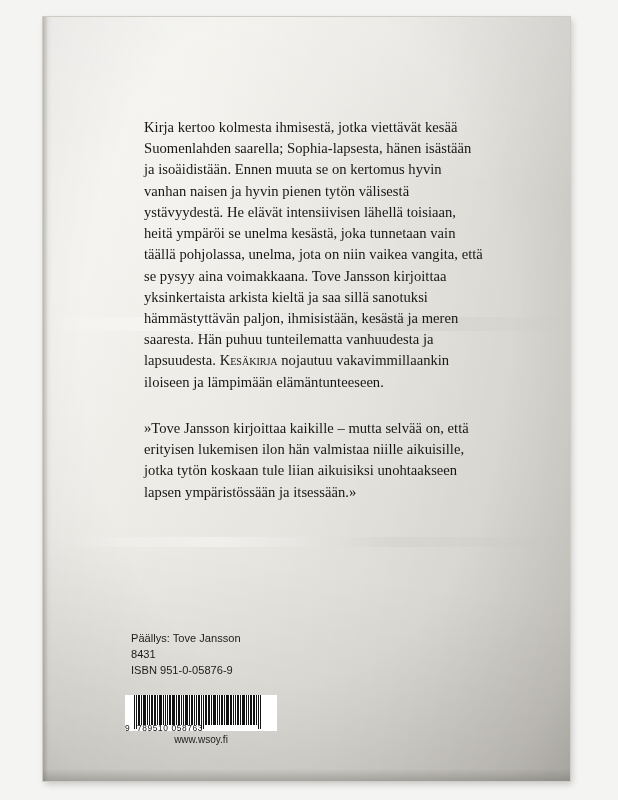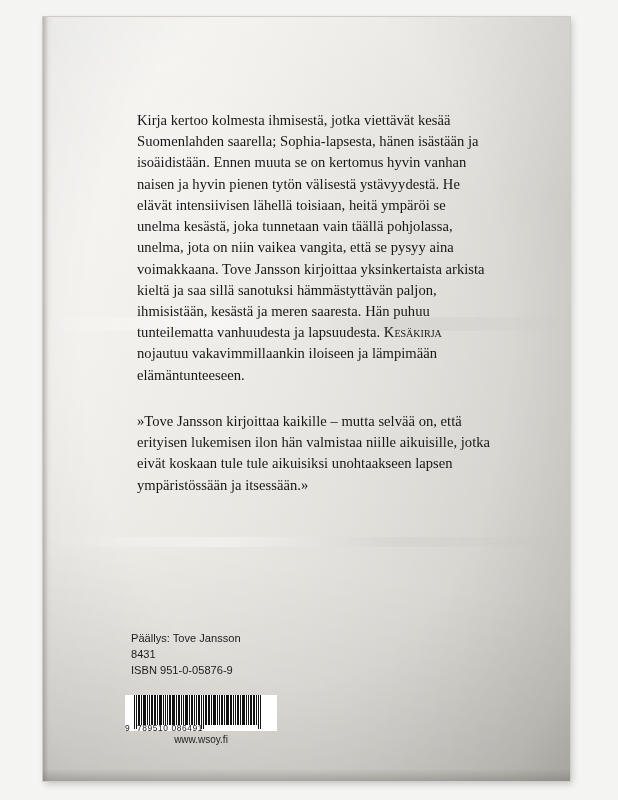--- a/index.html
+++ b/index.html
@@ -84,21 +84,21 @@
     top: 85px;
     width: 370px;
     color: #171717;
     font-size: 14.6px;
     line-height: 1.455;
     text-align: left;
     letter-spacing: 0.02px;
     text-rendering: optimizeLegibility;
   }
   .blurb p {
-    margin: 8px;
+    margin: 15px;
   }
   .para-main { margin-bottom: 0 !important; }
   .quote {
     margin-top: 25px !important;
   }
   .source {
     margin-top: 2px !important;
     font-size: 13.2px;
   }
   .smallcaps {
@@ -183,21 +183,21 @@
     <div class="grain-b"></div>
     <div class="crease" style="left:0; top:300px; width:527px; height:14px;"></div>
     <div class="crease" style="left:0; top:520px; width:527px; height:10px; opacity:.7;"></div>
     <div class="vign"></div>
     <div class="edge-left"></div>
     <div class="edge-bottom"></div>
 
     <div class="blurb">
       <p class="para-main"><span>Kirja kertoo kolmesta ihmisestä, jotka viettävät kesää Suomenlahden saarella; Sophia-lapsesta, hänen isästään ja isoäidistään. Ennen muuta se on kertomus hyvin vanhan naisen ja hyvin pienen tytön välisestä ystävyydestä. He elävät intensiivisen lähellä toisiaan, heitä ympäröi se unelma kesästä, joka tunnetaan vain täällä pohjolassa, unelma, jota on niin vaikea vangita, että se pysyy aina voimakkaana. Tove Jansson kirjoittaa yksinkertaista arkista kieltä ja saa sillä sanotuksi hämmästyttävän paljon, ihmisistään, kesästä ja meren saaresta. Hän puhuu tunteilematta vanhuudesta ja lapsuudesta. </span><span class="smallcaps">Kesäkirja</span><span> nojautuu vakavimmillaankin iloiseen ja lämpimään elämäntunteeseen.</span></p>
 
-      <p class="quote">»Tove Jansson kirjoittaa kaikille – mutta selvää on, että erityisen lukemisen ilon hän valmistaa niille aikuisille, jotka eivät koskaan tule tule aikuisiksi unohtaakseen lapsen ympäristössään ja itsessään.»</p>
+      <p class="quote">»Tove Jansson kirjoittaa kaikille – mutta selvää on, että erityisen lukemisen ilon hän valmistaa niille aikuisille, jotka tytön koskaan tule liian aikuisiksi unohtaakseen lapsen ympäristössään ja itsessään.»</p>
 
     </div>
 
     <div class="colophon">
       <div>Päällys: Tove Jansson</div>
       <div>8431</div>
       <div>ISBN 951-0-05876-9</div>
     </div>
 
     <div class="barcode-wrap">
@@ -249,20 +249,20 @@
             <i style="width:1px"></i>
           <i style="width:1px"></i>
             <i style="width:2px"></i>
             <i style="width:2px"></i>
             <i style="width:1px"></i>
           <i class="tall" style="width:1px"></i>
             <i class="tall" style="width:1px"></i>
         </div>
         <div class="bc-digits">
           <span class="lead">9</span>
-          <span class="main">789510 086491</span>
+          <span class="main">789510 058763</span>
         </div>
       </div>
       <div class="site">www.wsoy.fi</div>
     </div>
 
   </div>
 </div>
 
 </body></html>

